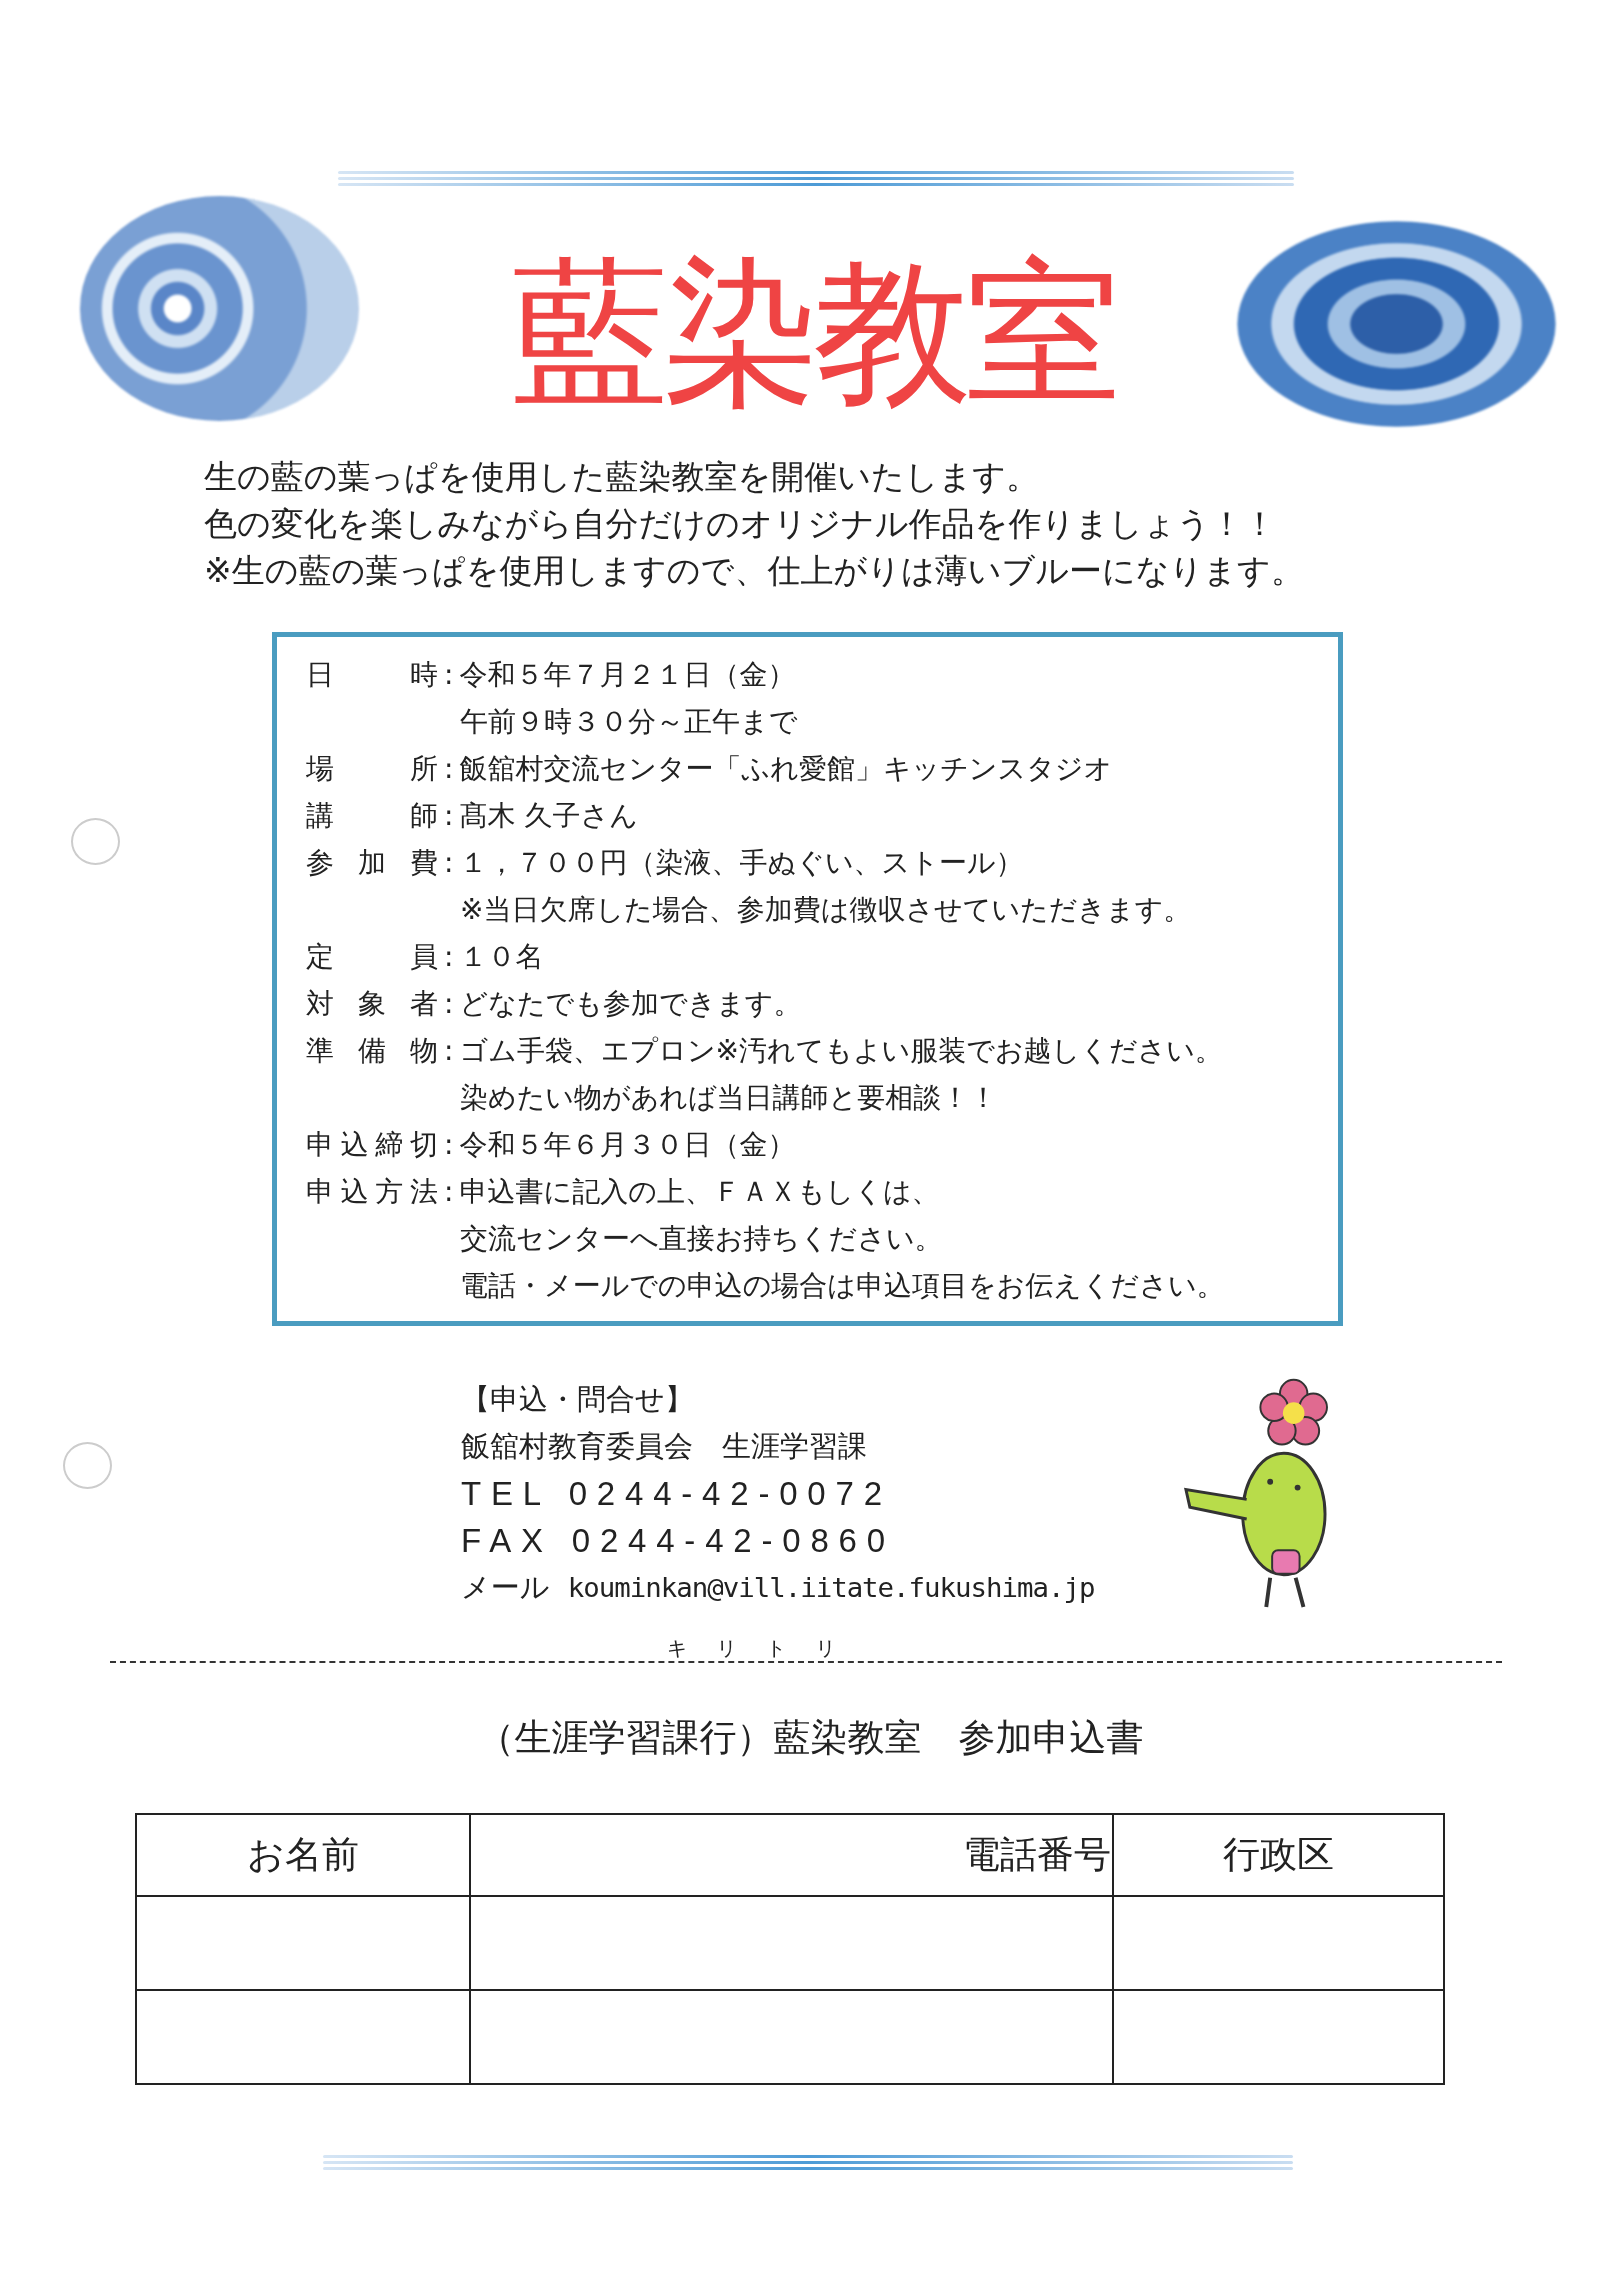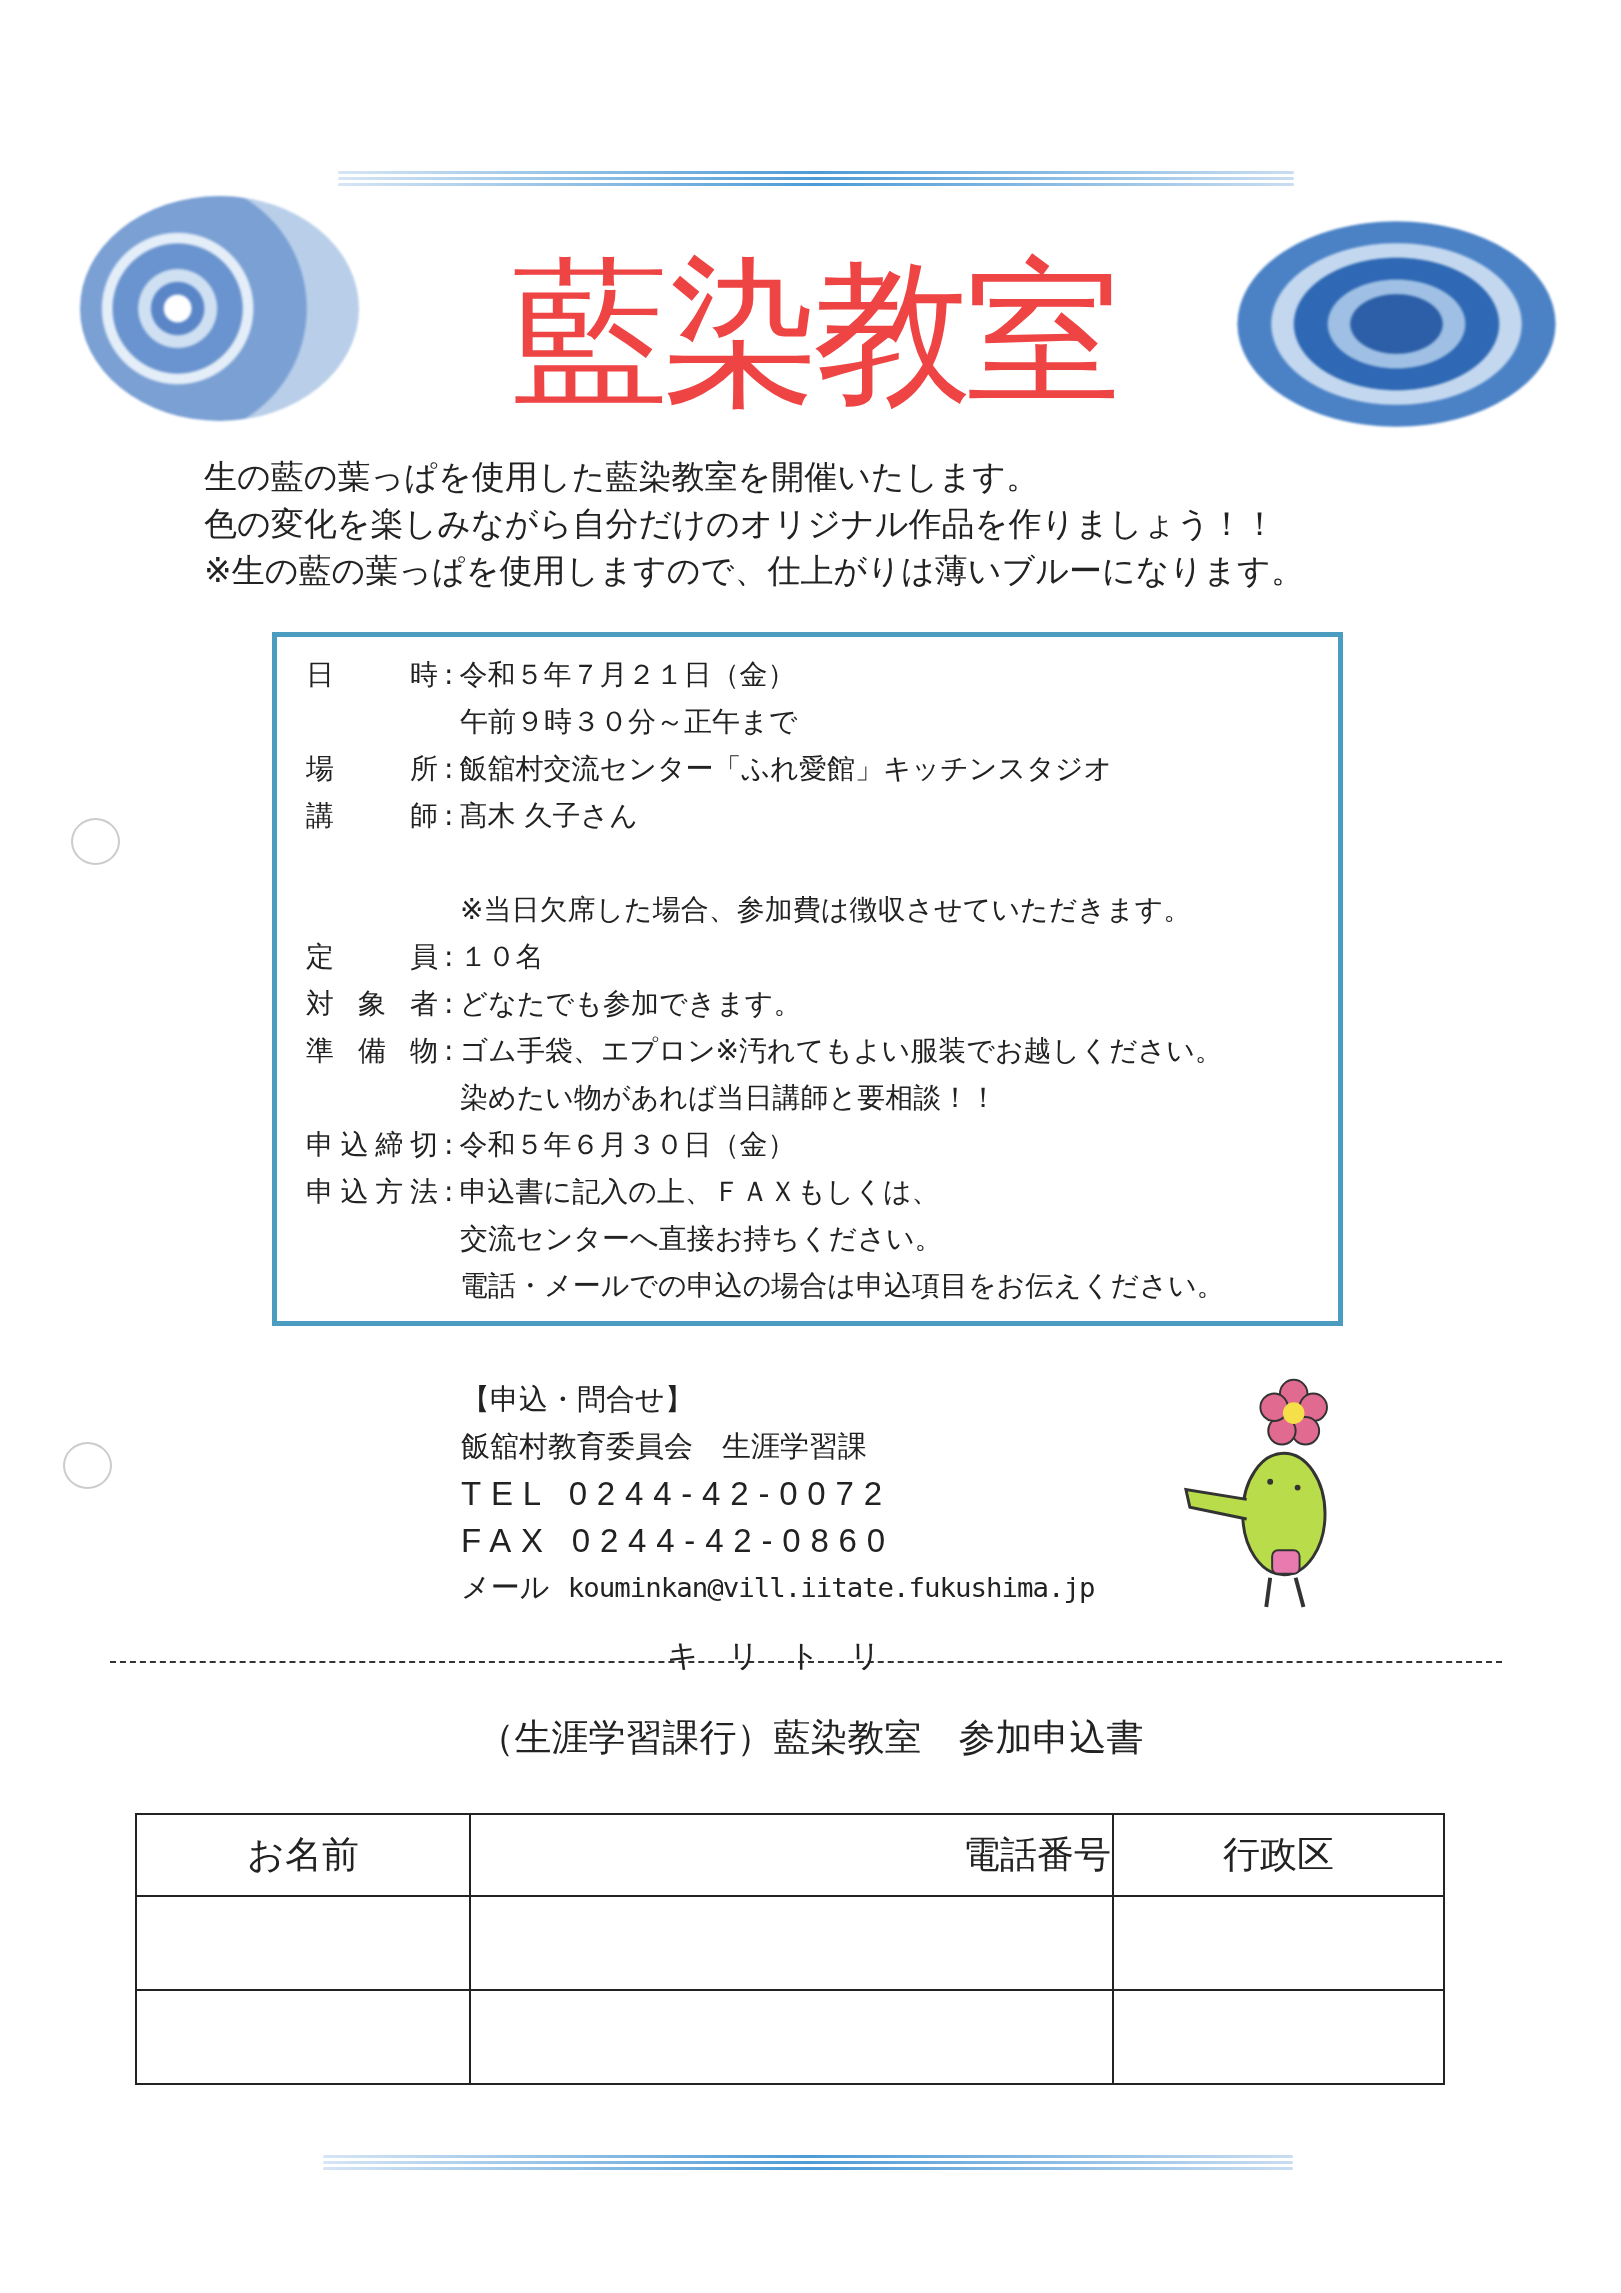--- a/index.html
+++ b/index.html
@@ -10,21 +10,21 @@
   .circle-img{position:absolute;border-radius:50%;filter:blur(1px);}
   #title{position:absolute;left:461px;top:245px;width:706px;text-align:center;font-family:"DejaVu Serif","Liberation Serif",serif;font-size:157px;line-height:176px;color:#ef4444;letter-spacing:-5.9px;}
   #intro{position:absolute;left:204px;top:453px;font-size:33px;line-height:47px;white-space:nowrap;}
   #infobox{position:absolute;left:272px;top:632px;width:1071px;height:694px;border:5.9px solid #4a9cc0;box-sizing:border-box;}
   .row{position:absolute;left:29px;font-size:28px;line-height:35px;white-space:nowrap;}
   .lbl{display:inline-block;width:132px;text-align:justify;text-align-last:justify;}
   .colon{display:inline-block;width:21.6px;text-align:center;}
   .cont{position:absolute;left:461px;font-size:29px;line-height:39px;white-space:nowrap;}
   .mono{font-family:Liberation Sans, sans-serif;letter-spacing:9.8px;font-size:33px;}
   #cutline{position:absolute;left:110px;top:1661px;width:1392px;border-top:2.9px dashed #333;}
-  #cutlabel{position:absolute;left:667px;top:1635px;font-size:31px;letter-spacing:29px;background:transparent;}
+  #cutlabel{position:absolute;left:667px;top:1635px;font-size:20px;letter-spacing:29px;background:transparent;}
   #formtitle{position:absolute;left:0;width:1621px;top:1713px;text-align:center;font-size:37px;}
   table{position:absolute;left:135px;top:1813px;width:1310px;height:272px;border-collapse:collapse;}
   td{border:2px solid #222;font-size:37px;text-align:center;}
   .hole{position:absolute;width:45px;height:43px;border-radius:50%;border:2px solid #ccc;}
 </style>
 </head>
 <body>
 
 <div id="page">
   <div class="hole" style="left:71px;top:818px;"></div>
@@ -45,20 +45,21 @@
     <div>生の藍の葉っぱを使用した藍染教室を開催いたします。</div>
     <div>色の変化を楽しみながら自分だけのオリジナル作品を作りましょう！！</div>
     <div>※生の藍の葉っぱを使用しますので、仕上がりは薄いブルーになります。</div>
   </div>
 
   <div id="infobox">
     <div class="row" style="top:19.6px;"><span class="lbl">日時</span><span class="colon">:</span><span>令和５年７月２１日（金）</span></div>
     <div class="row" style="top:67px;left:183px;"><span>午前９時３０分～正午まで</span></div>
     <div class="row" style="top:114px;"><span class="lbl">場所</span><span class="colon">:</span><span>飯舘村交流センター「ふれ愛館」キッチンスタジオ</span></div>
     <div class="row" style="top:161px;"><span class="lbl">講師</span><span class="colon">:</span><span>髙木 久子さん</span></div>
+    <div class="row" style="top:208px;"><span class="lbl">参加費</span><span class="colon">:</span><span>１，７００円（染液、手ぬぐい、ストール）</span></div>
     <div class="row" style="top:255px;left:183px;"><span>※当日欠席した場合、参加費は徴収させていただきます。</span></div>
     <div class="row" style="top:302px;"><span class="lbl">定員</span><span class="colon">:</span><span>１０名</span></div>
     <div class="row" style="top:349px;"><span class="lbl">対象者</span><span class="colon">:</span><span>どなたでも参加できます。</span></div>
     <div class="row" style="top:396px;"><span class="lbl">準備物</span><span class="colon">:</span><span>ゴム手袋、エプロン※汚れてもよい服装でお越しください。</span></div>
     <div class="row" style="top:443px;left:183px;"><span>染めたい物があれば当日講師と要相談！！</span></div>
     <div class="row" style="top:490px;"><span class="lbl">申込締切</span><span class="colon">:</span><span>令和５年６月３０日（金）</span></div>
     <div class="row" style="top:537px;"><span class="lbl">申込方法</span><span class="colon">:</span><span>申込書に記入の上、ＦＡＸもしくは、</span></div>
     <div class="row" style="top:584px;left:183px;"><span>交流センターへ直接お持ちください。</span></div>
     <div class="row" style="top:631px;left:183px;"><span>電話・メールでの申込の場合は申込項目をお伝えください。</span></div>
   </div>

